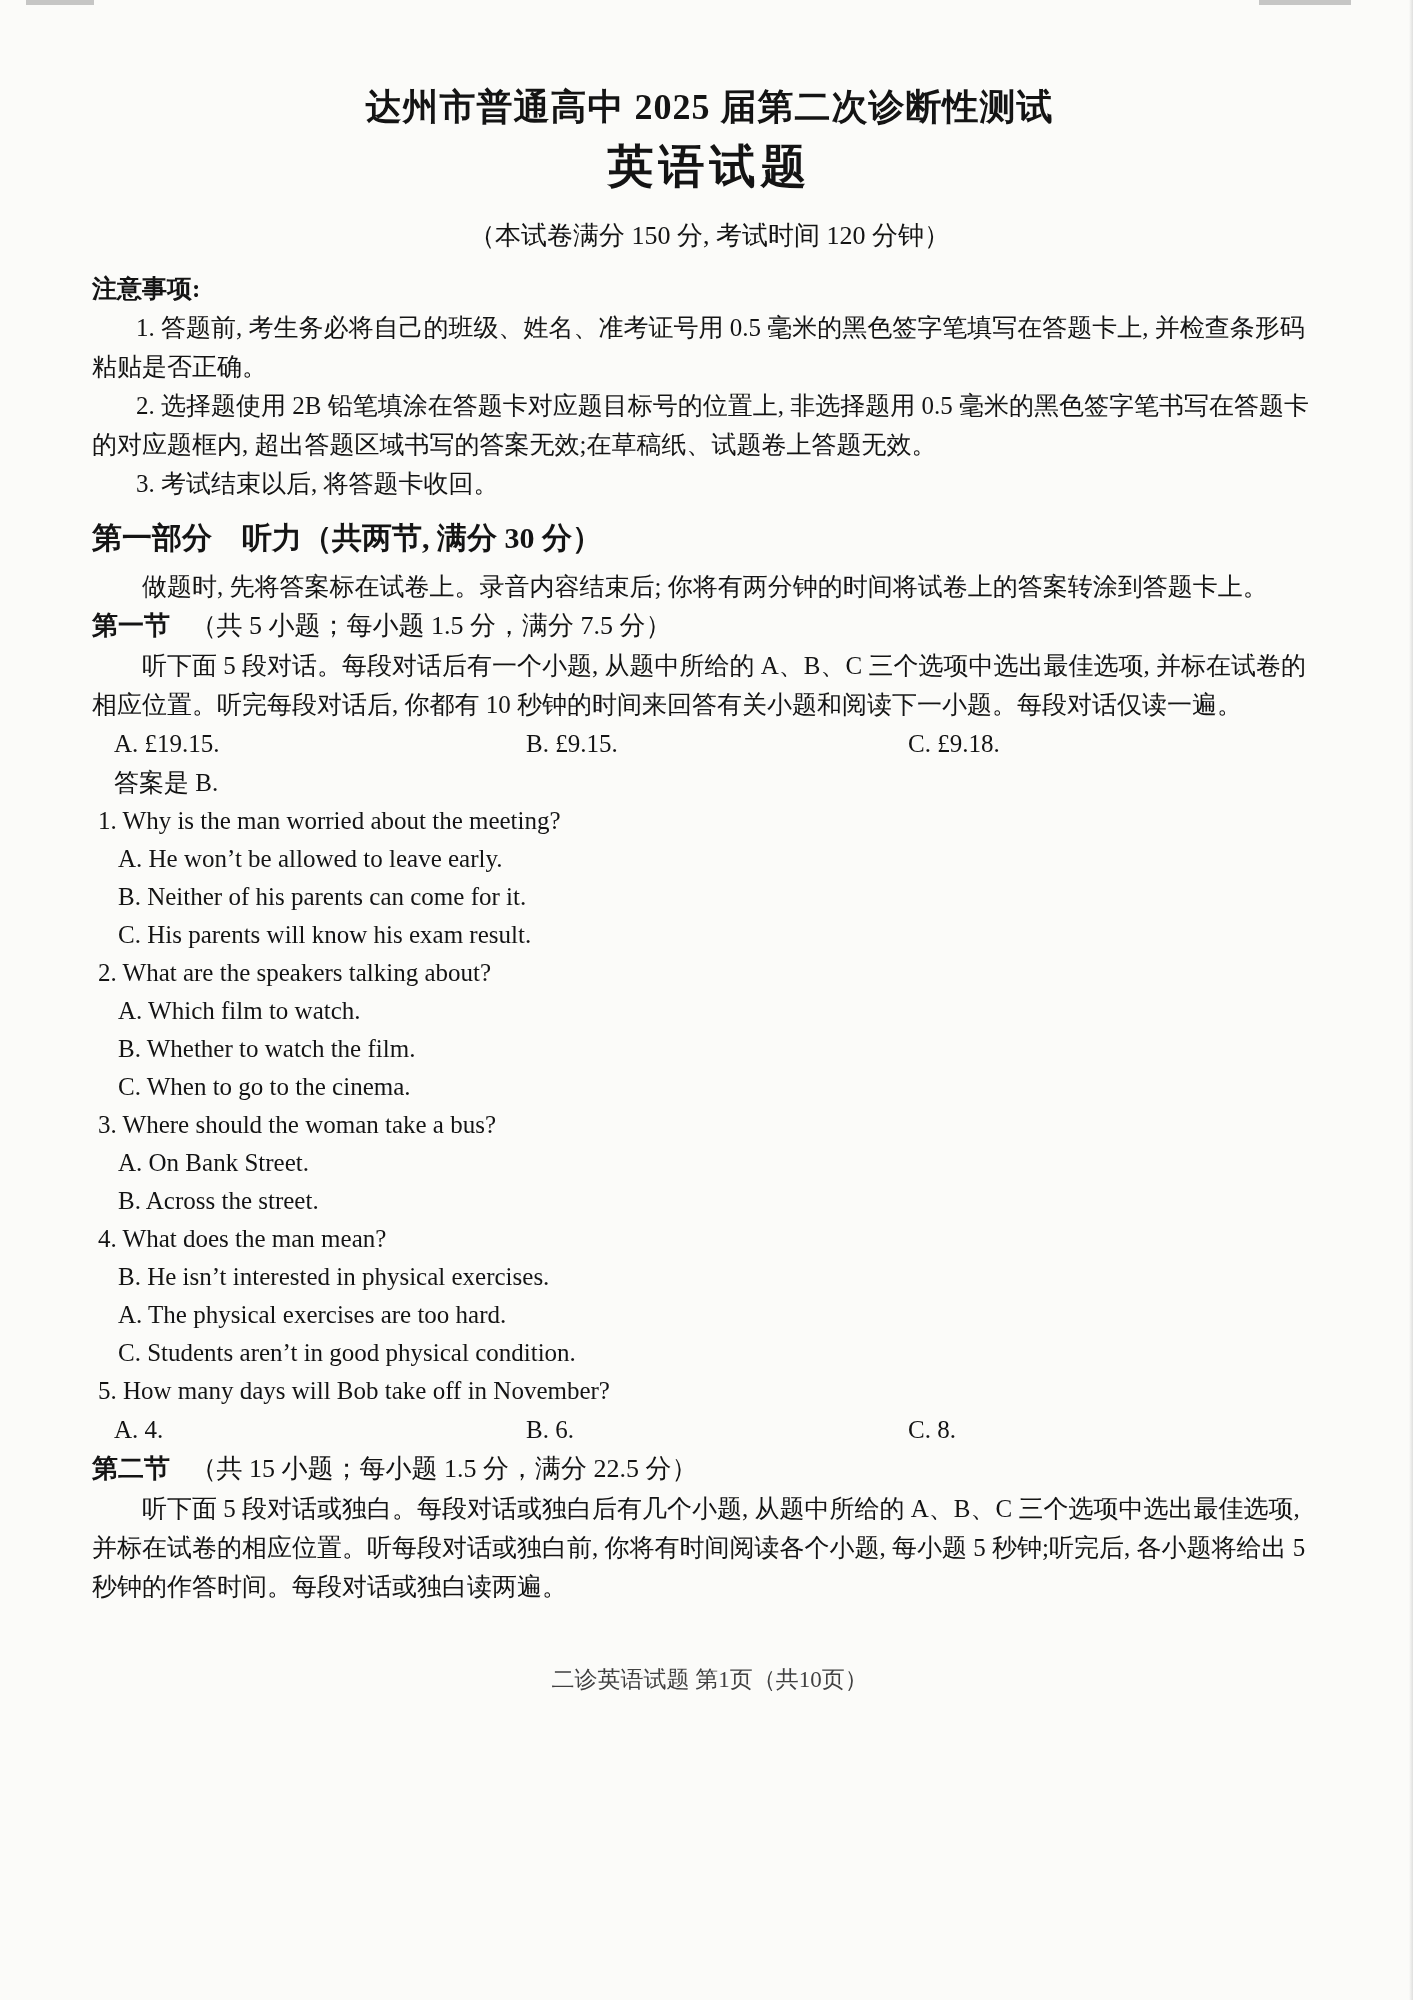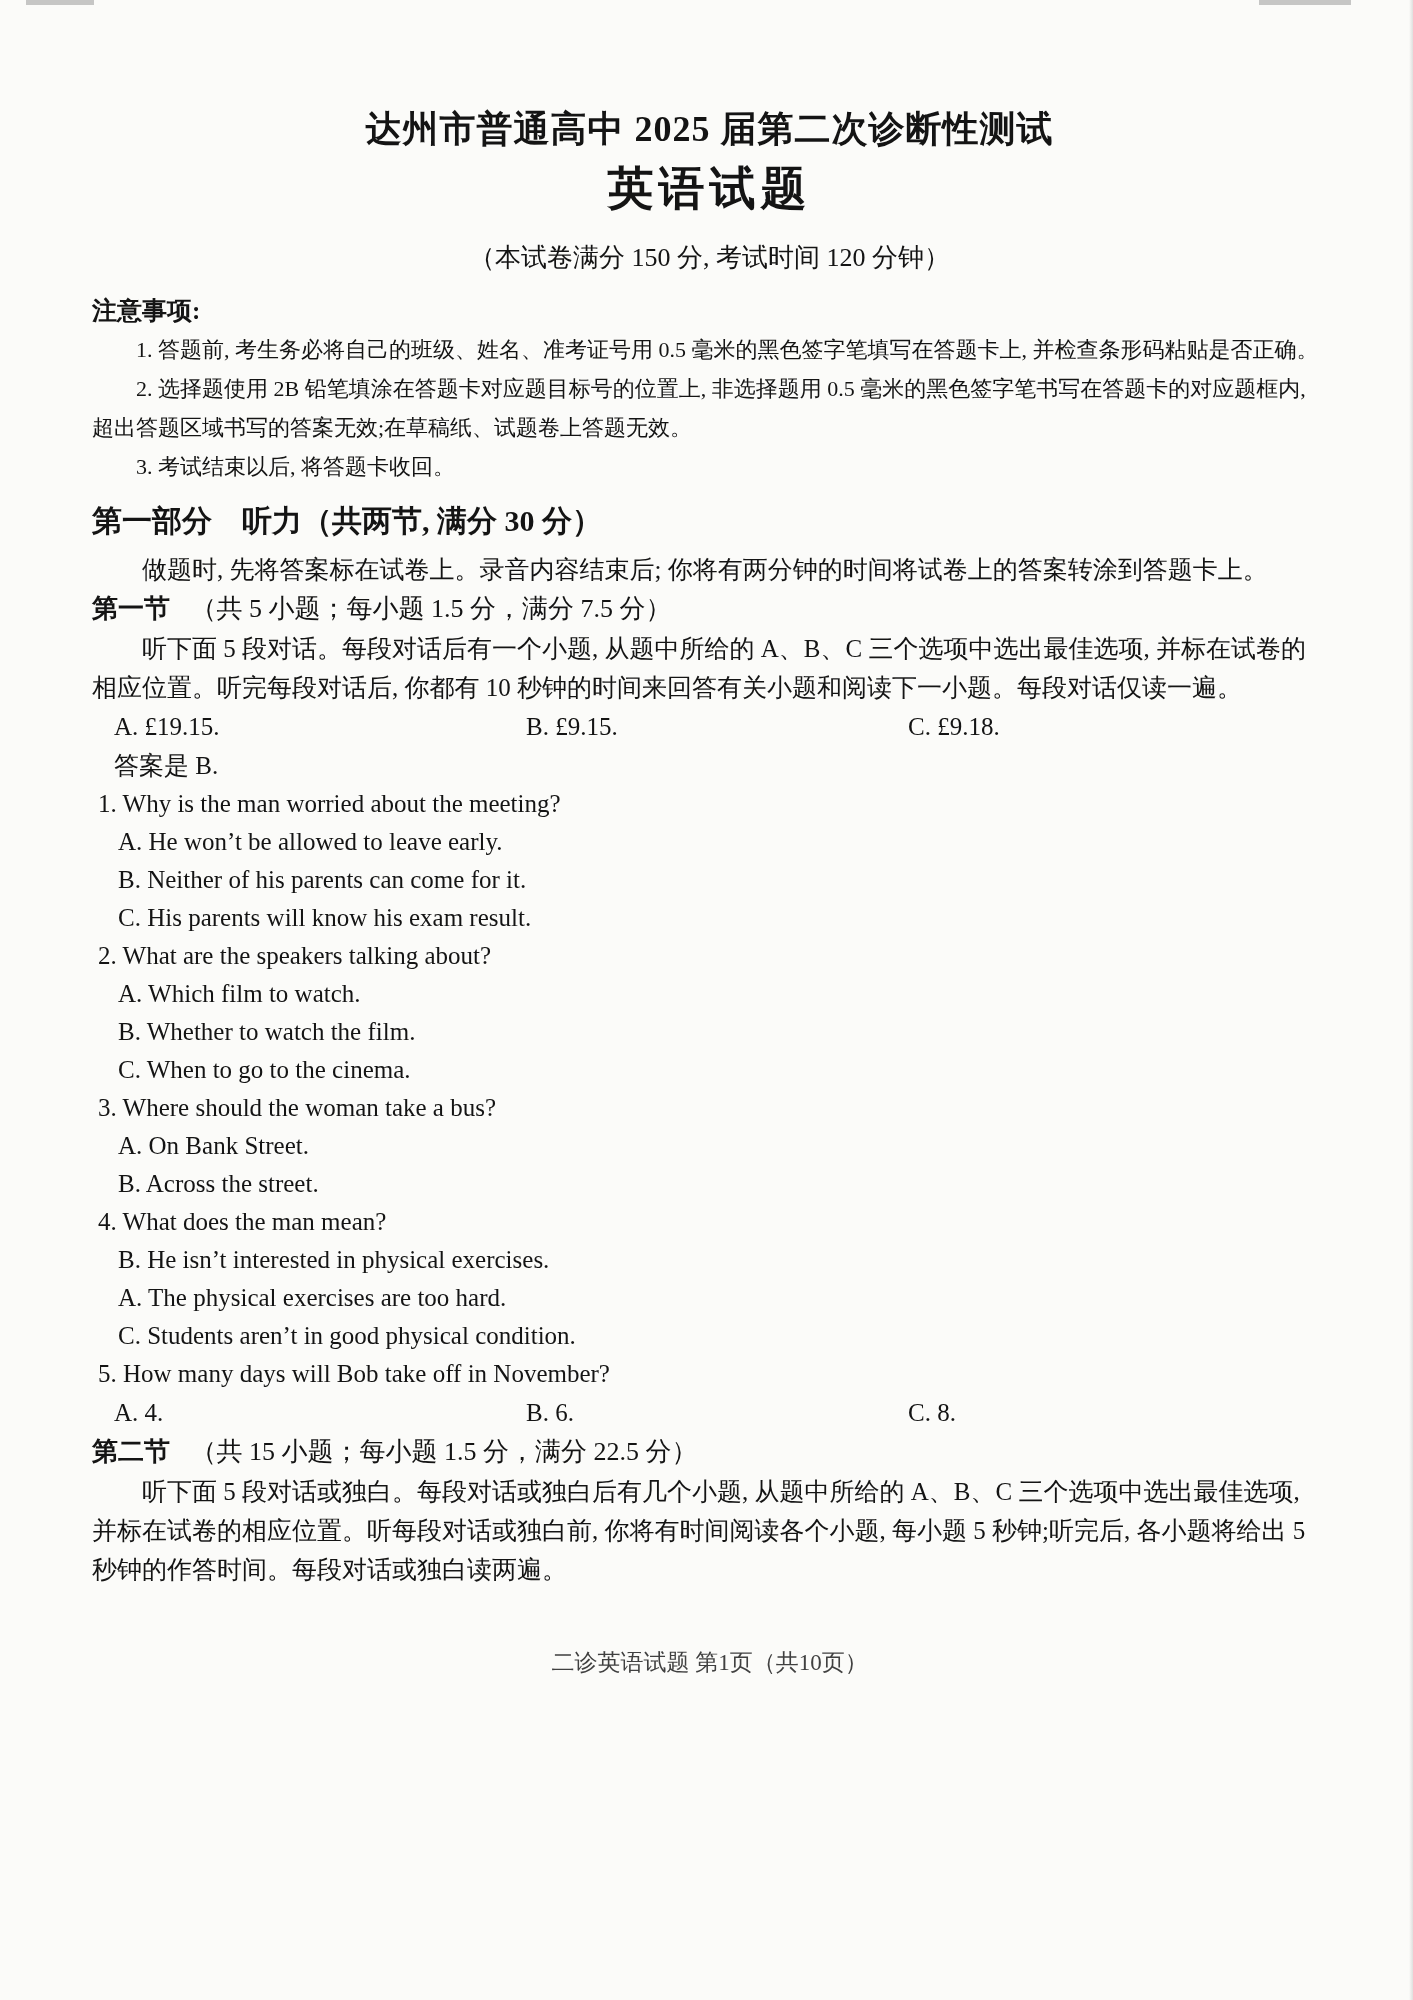--- a/index.html
+++ b/index.html
@@ -7,21 +7,21 @@
   body {
     width: 1413px;
     height: 2000px;
     background: #fbfbf9;
     color: #141414;
     font-family: "Liberation Serif", "DejaVu Serif", serif;
     position: relative;
     overflow: hidden;
   }
   .page {
-    padding: 108px 86px 0 92px;
+    padding: 86px 86px 0 92px;
   }
   .exam-title {
     text-align: center;
     font-weight: bold;
     font-size: 36px;
     line-height: 1.2;
     letter-spacing: 1px;
   }
   .exam-subject {
     text-align: center;
@@ -36,21 +36,21 @@
     font-size: 26px;
     margin-top: 24px;
   }
   .notice-heading {
     font-weight: bold;
     font-size: 25px;
     line-height: 39px;
     margin-top: 16px;
   }
   .note {
-    font-size: 22px;
+    font-size: 25px;
     line-height: 39px;
     text-indent: 44px;
   }
   .part-header {
     text-align: left;
     font-weight: bold;
     font-size: 30px;
     line-height: 1.25;
     margin: 16px 0 10px 0;
   }

